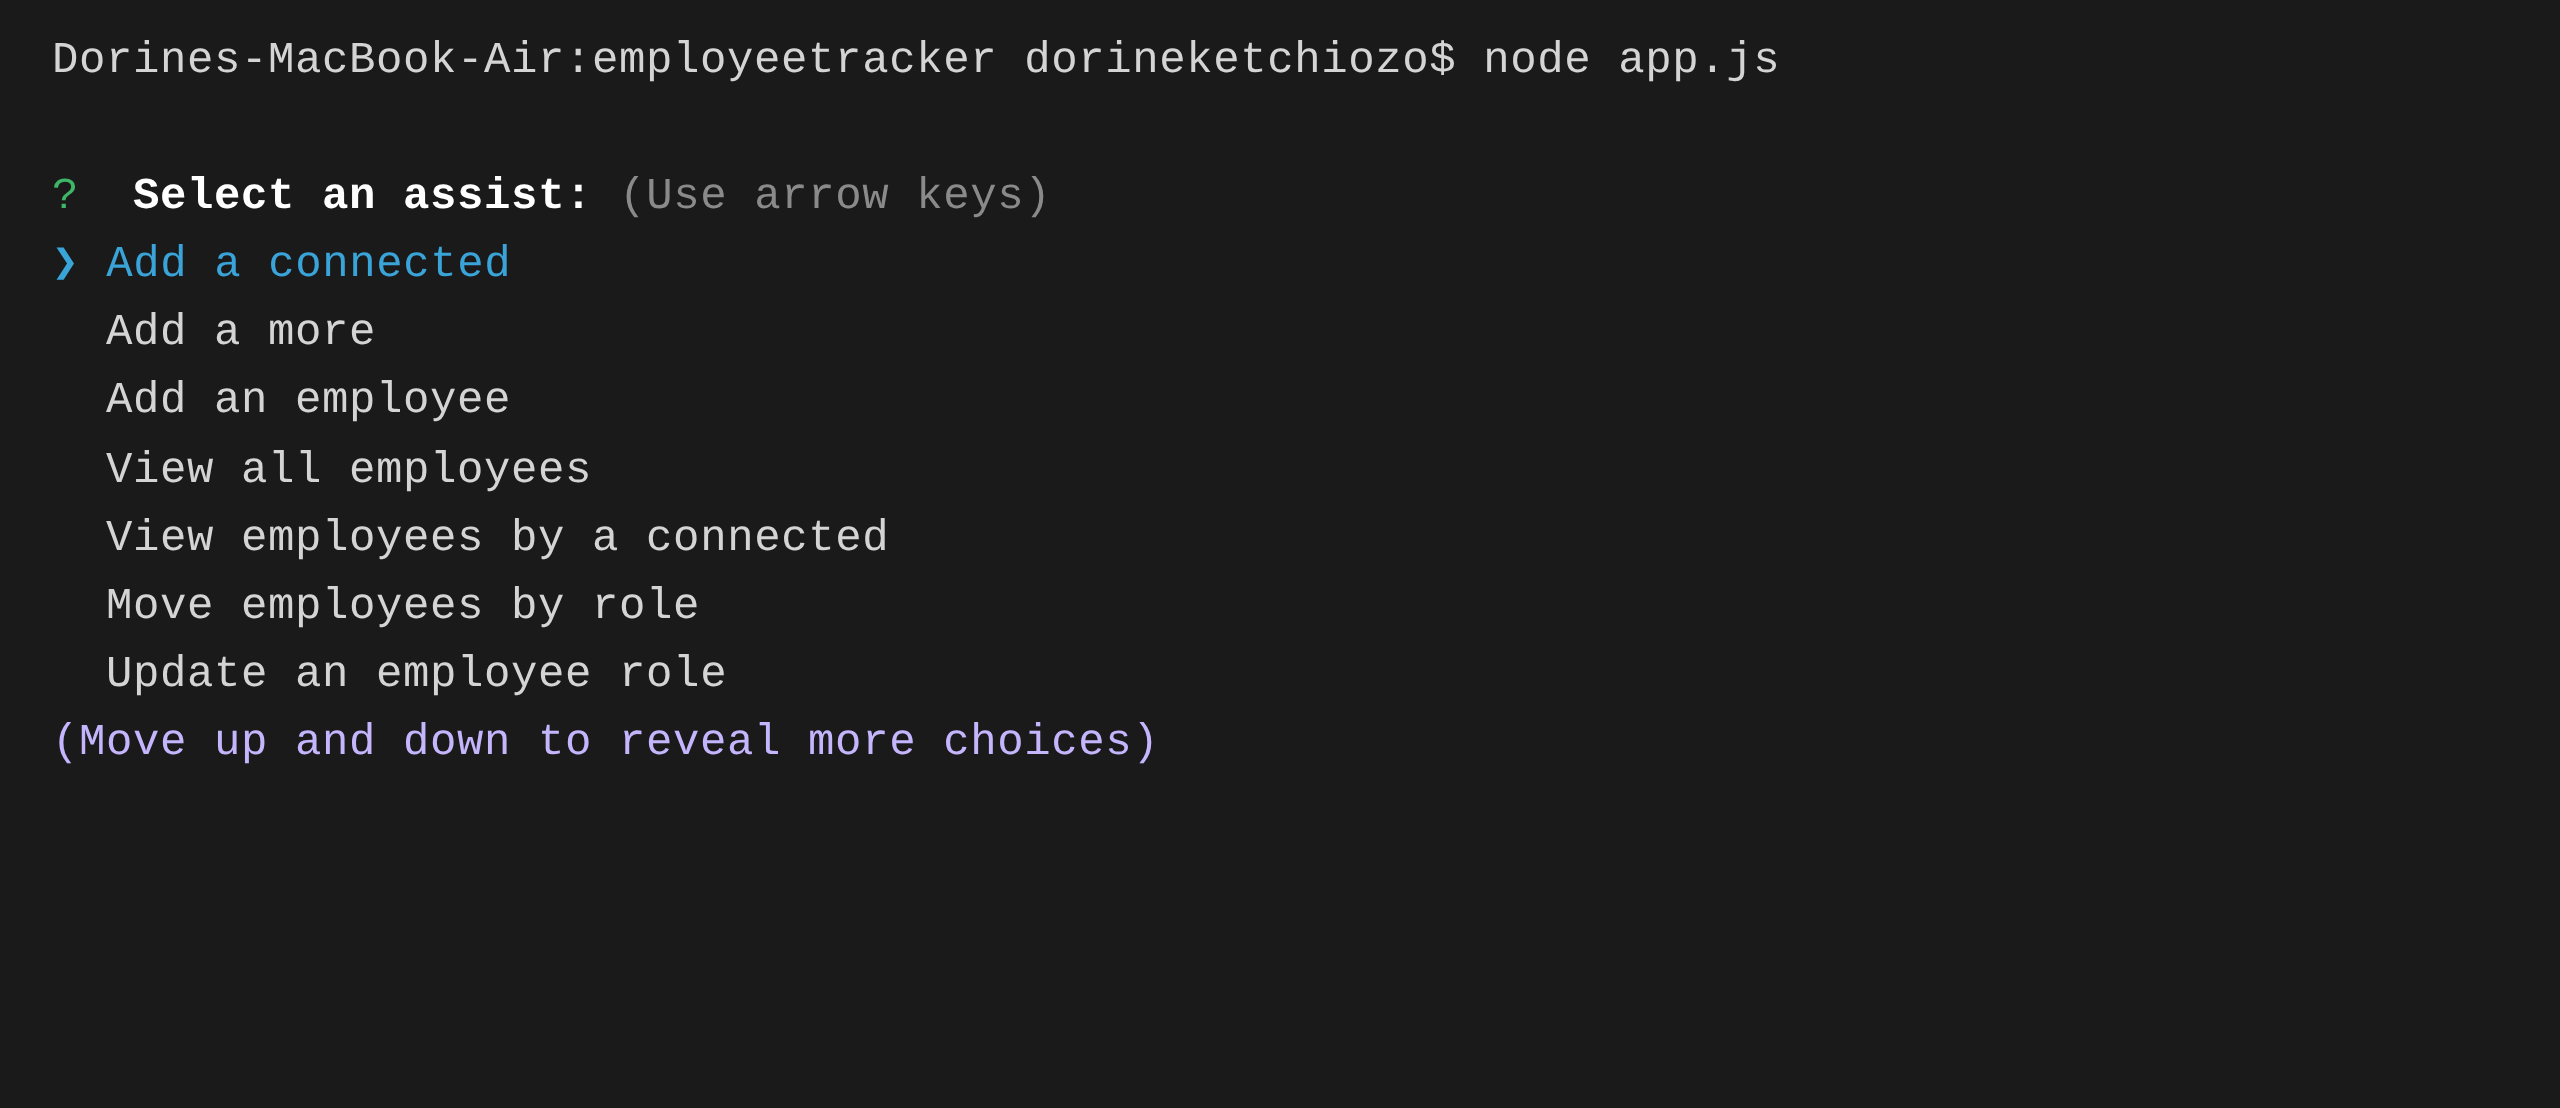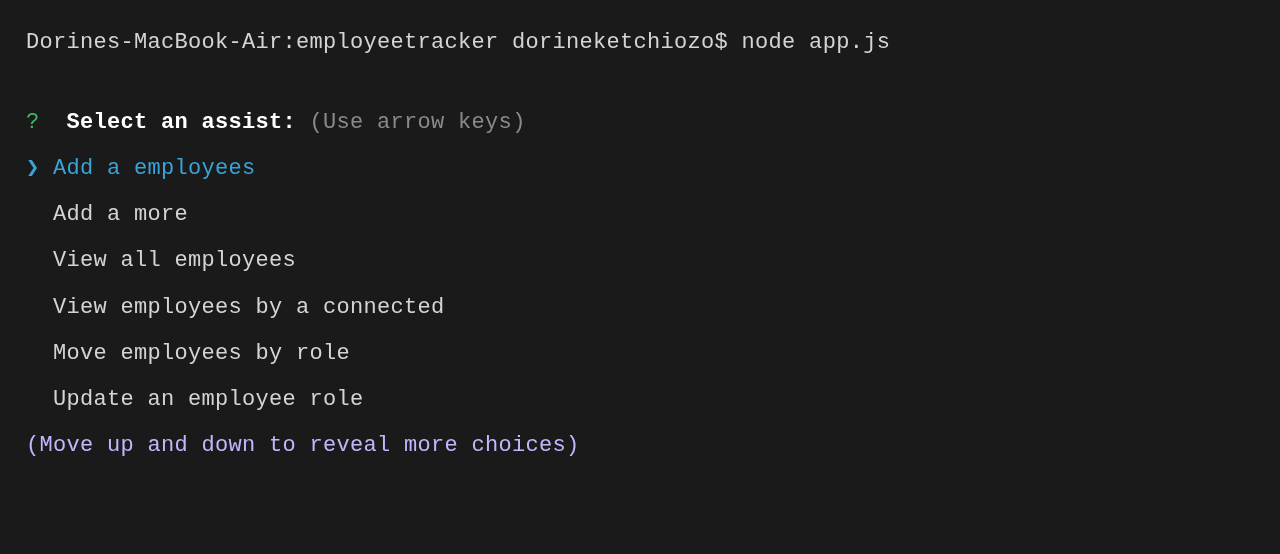--- a/index.html
+++ b/index.html
@@ -14,21 +14,20 @@
       font-size: 22px;
       line-height: 1.55;
       padding: 14px 26px;
       width: 1280px;
       height: 554px;
       overflow: hidden;
       letter-spacing: 0.3px;
     }
     .terminal-line {
       white-space: pre;
-      margin-top: 12px;
     }
     .blank-line {
       height: 1.55em;
     }
     .prompt-question {
       color: #3eb668;
     }
     .prompt-label {
       color: #ffffff;
       font-weight: bold;
@@ -53,21 +52,22 @@
   </style>
 </head>
 <body>
 
 <div>
   <div class="terminal-line">Dorines-MacBook-Air:employeetracker dorineketchiozo$ node app.js</div>
   <div class="blank-line"></div>
 
   <div class="terminal-line"><span class="prompt-question">?</span>  <span class="prompt-label">Select an assist:</span> <span class="prompt-hint">(Use arrow keys)</span></div>
 
-  <div class="terminal-line"><span class="menu-pointer">❯</span> <span class="menu-selected">Add a employees</span></div>
+  <div class="terminal-line"><span class="menu-pointer">❯</span> <span class="menu-selected">Add a connected</span></div>
   <div class="terminal-line">  <span class="menu-item">Add a more</span></div>
+  <div class="terminal-line">  <span class="menu-item">Add an employee</span></div>
   <div class="terminal-line">  <span class="menu-item">View all employees</span></div>
   <div class="terminal-line">  <span class="menu-item">View employees by a connected</span></div>
   <div class="terminal-line">  <span class="menu-item">Move employees by role</span></div>
   <div class="terminal-line">  <span class="menu-item">Update an employee role</span></div>
 
   <div class="terminal-line footer-hint">(Move up and down to reveal more choices)</div>
 </div>
 
 </body></html>

